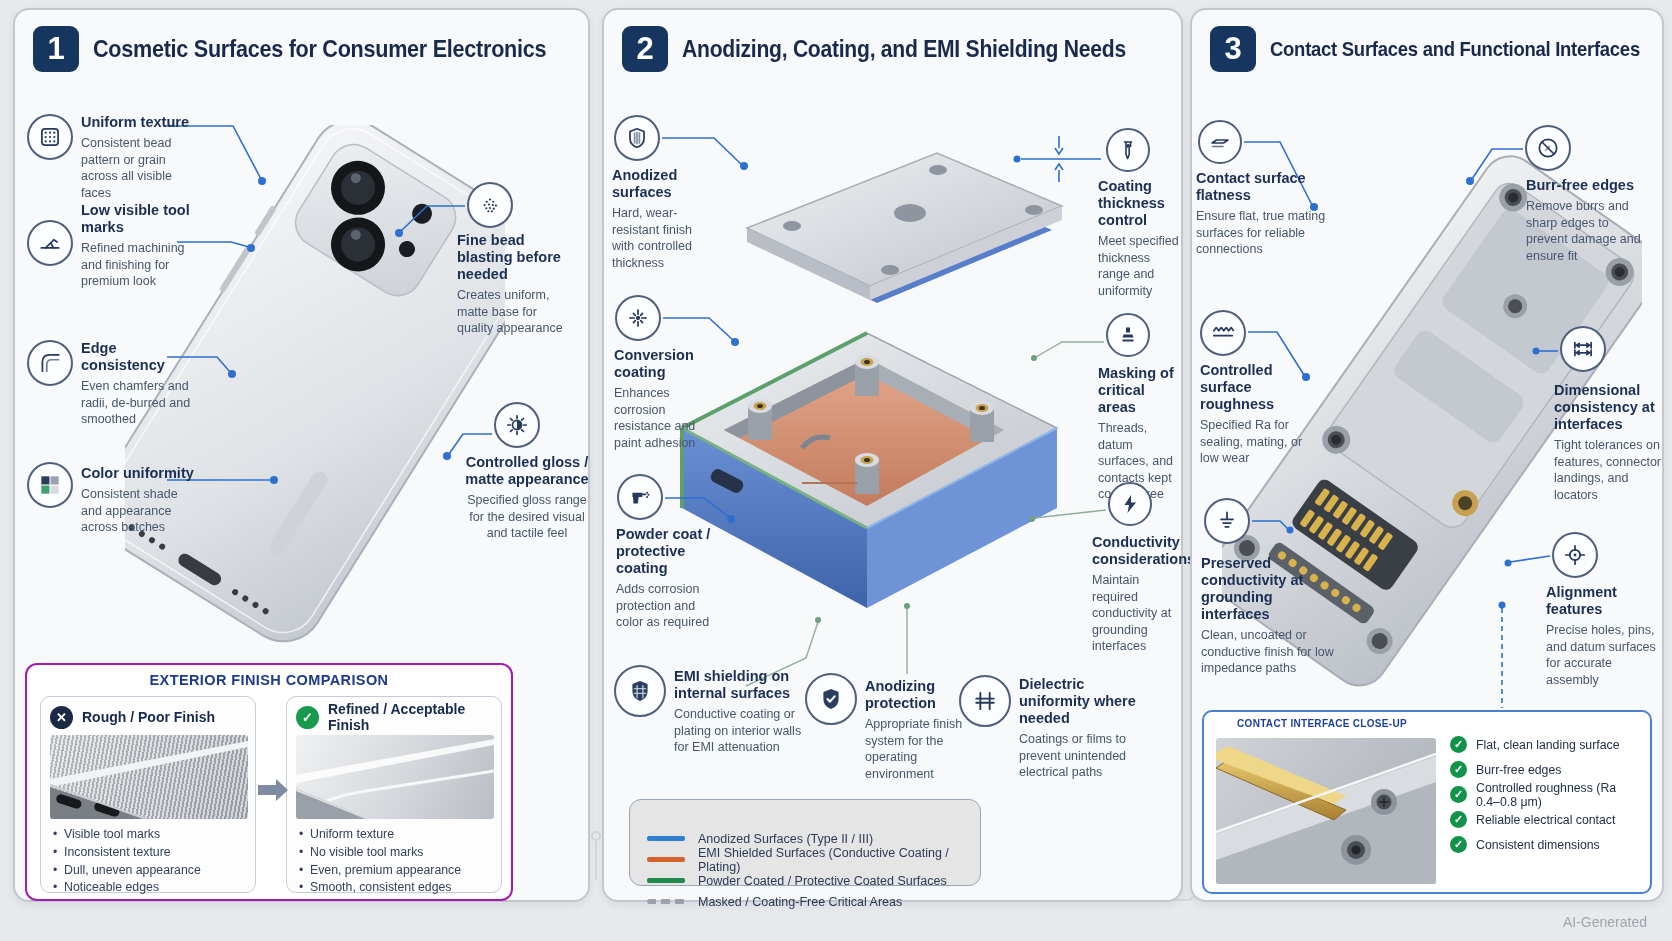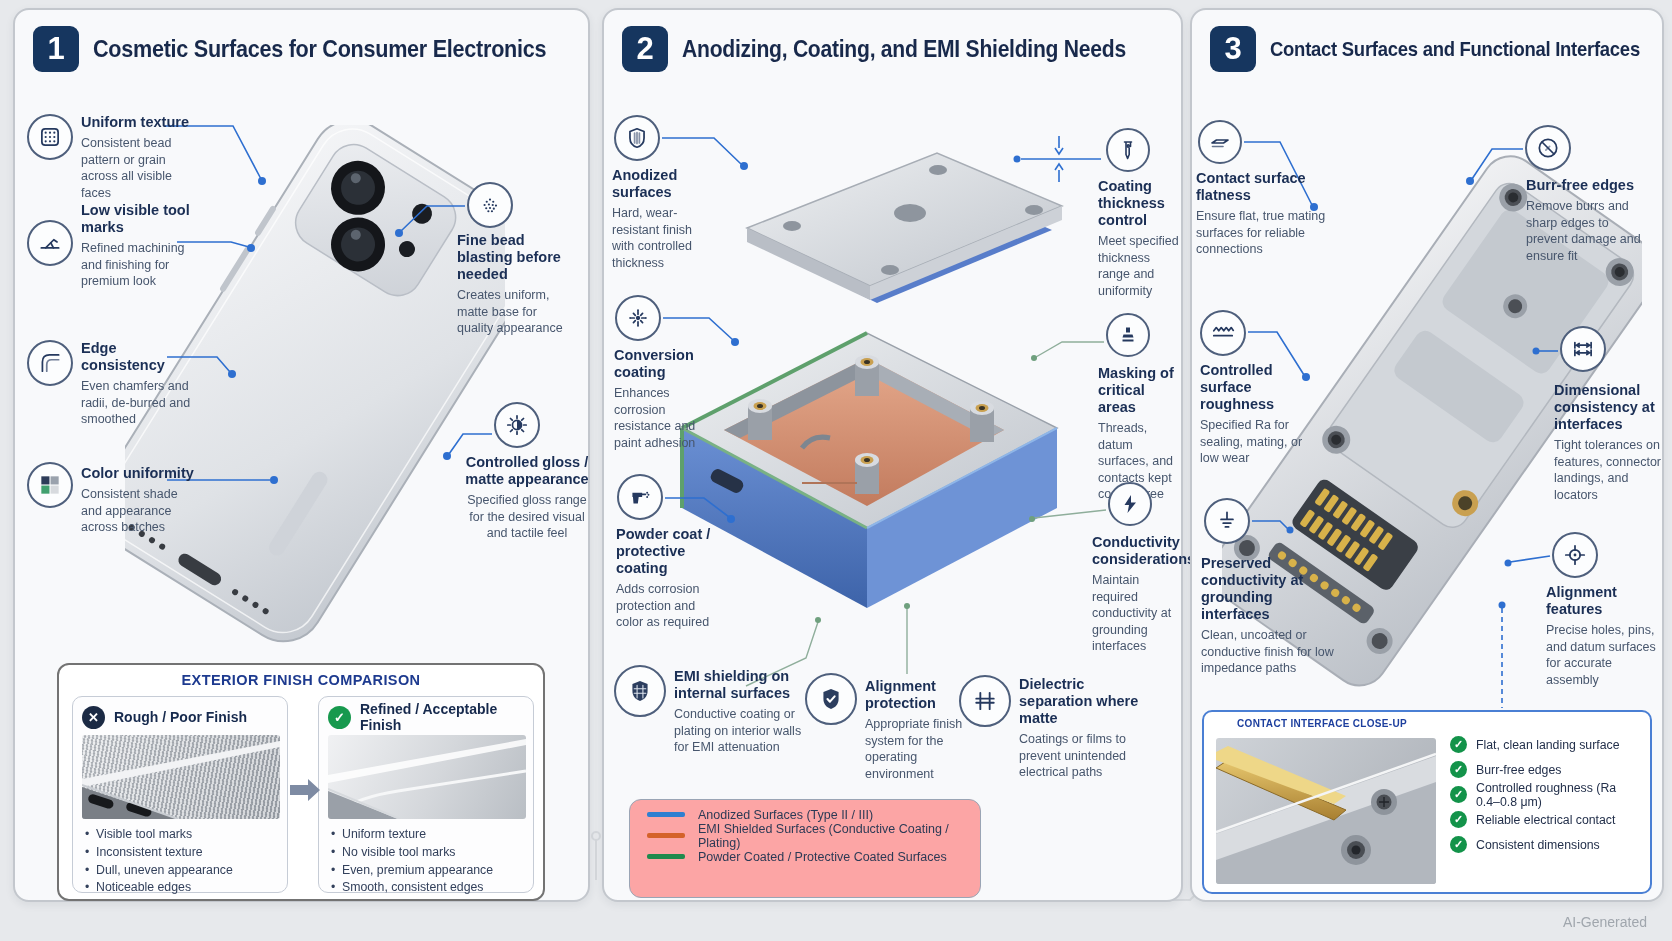--- a/index.html
+++ b/index.html
@@ -15,39 +15,39 @@
   .p3 .ptitle{font-size:21px;transform:scaleX(.88);}
   .ic{position:absolute;width:46px;height:46px;border:2px solid #4e5f7c;border-radius:50%;background:#fcfdfe;display:flex;align-items:center;justify-content:center;box-sizing:border-box;z-index:3;}
   .ic svg{stroke:#25395f;fill:none;stroke-width:1.6;stroke-linecap:round;stroke-linejoin:round;}
   .co{position:absolute;z-index:3;}
   .co .t{font-weight:bold;color:#1b2f55;font-size:14.5px;line-height:1.18;margin-bottom:4px;}
   .co .b{color:#47566d;font-size:12.5px;line-height:1.32;}
   .co.center{text-align:center;}
   .lines{position:absolute;inset:0;z-index:2;pointer-events:none;}
   .art{position:absolute;z-index:1;}
   
-  .cmpbox{position:absolute;left:10px;top:653px;width:488px;height:238px;background:#fff;border:2px solid #737373;border-radius:12px;box-sizing:border-box;z-index:3;margin-left:32px;}
+  .cmpbox{position:absolute;left:10px;top:653px;width:488px;height:238px;background:#fff;border:2px solid #a21caf;border-radius:12px;box-sizing:border-box;z-index:3;}
   .cmptitle{text-align:center;font-weight:bold;color:#1d3a8f;font-size:14.5px;margin-top:7px;letter-spacing:.4px;}
   .card{position:absolute;top:31px;width:216px;height:197px;border:1.5px solid #c6ccd6;border-radius:10px;background:#fdfdfe;box-sizing:border-box;padding:8px 9px;}
   .card.badc{left:13px;} .card.goodc{left:259px;}
   .chead{display:flex;align-items:center;gap:9px;font-weight:bold;font-size:14px;color:#16294d;height:24px;}
   .mark{width:23px;height:23px;border-radius:50%;color:#fff;font-size:13px;font-weight:bold;display:flex;align-items:center;justify-content:center;flex:0 0 auto;}
   .mark.x{background:#1b2a44;} .mark.ok{background:#17994e;}
   .photo{position:relative;margin-top:6px;width:198px;height:84px;border-radius:3px;overflow:hidden;}
   .photo.roughp{background:
      repeating-linear-gradient(100deg, rgba(255,255,255,.55) 0 2px, rgba(140,145,152,.38) 2px 4px),
      repeating-linear-gradient(12deg, rgba(110,115,122,.25) 0 1px, transparent 1px 3px),
      linear-gradient(120deg,#d8dbdf,#9fa5ad);}
   .photo.smoothp{background:linear-gradient(115deg,#f0f1f3 0%,#d4d7db 55%,#b9bec4 100%);}
   .blist{margin:7px 0 0 2px;}
   .bl{position:relative;padding-left:12px;font-size:12.3px;color:#33415c;line-height:1.45;}
   .bl:before{content:"•";position:absolute;left:1px;color:#33415c;}
   .midarrow{position:absolute;left:229px;top:112px;z-index:4;}
   
-  .legend{position:absolute;left:25px;top:789px;width:352px;height:99px;background:#fca5a5;border:1.5px solid #9aa5b5;border-radius:12px;box-sizing:border-box;padding:4px 0 0 17px;z-index:3;}
+  .legend{position:absolute;left:25px;top:789px;width:352px;height:87px;background:#e5e5e5;border:1.5px solid #9aa5b5;border-radius:12px;box-sizing:border-box;padding:28px 0 0 17px;z-index:3;}
   .lrow{display:flex;align-items:center;gap:13px;height:21px;}
   .sw{width:38px;height:5px;border-radius:2px;flex:0 0 auto;}
   .sw.dashed{-webkit-mask:repeating-linear-gradient(90deg,#000 0 9px,transparent 9px 14px);mask:repeating-linear-gradient(90deg,#000 0 9px,transparent 9px 14px);}
   .ltext{font-size:12.5px;color:#2c3a55;}
   
   .cubox{position:absolute;left:10px;top:700px;width:450px;height:184px;background:#fff;border:2px solid #4a7fd4;border-radius:10px;box-sizing:border-box;z-index:3;}
   .cutitle{position:absolute;left:0;top:6px;width:236px;text-align:center;font-weight:bold;color:#1d3f9e;font-size:10px;letter-spacing:.3px;}
   .cuphoto{position:absolute;left:12px;top:26px;width:220px;height:146px;border-radius:3px;overflow:hidden;background:linear-gradient(130deg,#cfd3d8,#a8adb4);}
   .culist{position:absolute;left:246px;top:20px;right:8px;}
   .curow{display:flex;align-items:center;gap:9px;height:25px;}
@@ -411,31 +411,31 @@
       <div class="b">Conductive coating or plating on interior walls for EMI attenuation</div>
     </div>
 
     <div class="ic" style="left:201px;top:663px;width:52px;height:52px">
       <svg width="28" height="28" viewBox="0 0 24 24">
           <path d="M12 3.5 L18.5 6 V12 C18.5 16.5 15.5 19.5 12 20.5 C8.5 19.5 5.5 16.5 5.5 12 V6 Z" fill="#2c3e5f" stroke="none"></path>
           <path d="M9 12 l2.1 2.3 4-4.6" stroke="#fff" stroke-width="1.8"></path>
         </svg>
     </div>
     <div class="co" style="left:261px;top:668px;width:110px">
-      <div class="t">Alignment protection</div>
+      <div class="t">Anodizing protection</div>
       <div class="b">Appropriate finish system for the operating environment</div>
     </div>
 
     <div class="ic" style="left:355px;top:665px;width:52px;height:52px">
       <svg width="28" height="28" viewBox="0 0 24 24">
           <path d="M8 5 v14 M16 5 v14 M4.5 10 h15 M4.5 13.5 h15"></path>
         </svg>
     </div>
     <div class="co" style="left:415px;top:666px;width:120px">
-      <div class="t">Dielectric separation where matte</div>
+      <div class="t">Dielectric uniformity where needed</div>
       <div class="b">Coatings or films to prevent unintended electrical paths</div>
     </div>
 
     <div class="ic" style="left:502px;top:118px;width:44px;height:44px">
       <svg width="24" height="24" viewBox="0 0 24 24">
           <path d="M8.5 4 h7 M10 4 v12.5 l1.6 4 1.6-4 V10 M14.5 4 v4.5"></path>
           <circle cx="12.2" cy="8" r="1.1"></circle>
         </svg>
     </div>
     <div class="co" style="left:494px;top:168px;width:82px">
@@ -501,20 +501,24 @@
         <span class="sw" style="background: rgb(47, 127, 208);"></span>
         <span class="ltext">Anodized Surfaces (Type II / III)</span>
       </div>
       <div class="lrow">
         <span class="sw" style="background: rgb(212, 98, 42);"></span>
         <span class="ltext">EMI Shielded Surfaces (Conductive Coating / Plating)</span>
       </div>
       <div class="lrow">
         <span class="sw" style="background: rgb(31, 138, 77);"></span>
         <span class="ltext">Powder Coated / Protective Coated Surfaces</span>
+      </div>
+      <div class="lrow">
+        <span class="sw dashed" style="background: rgb(154, 162, 172);"></span>
+        <span class="ltext">Masked / Coating-Free Critical Areas</span>
       </div>
     </div>
   </div>
 
   <div class="panel p3">
     <div class="hdr">
       <div class="badge">3</div>
       <span class="ptitle">Contact Surfaces and Functional Interfaces</span>
     </div>
 

